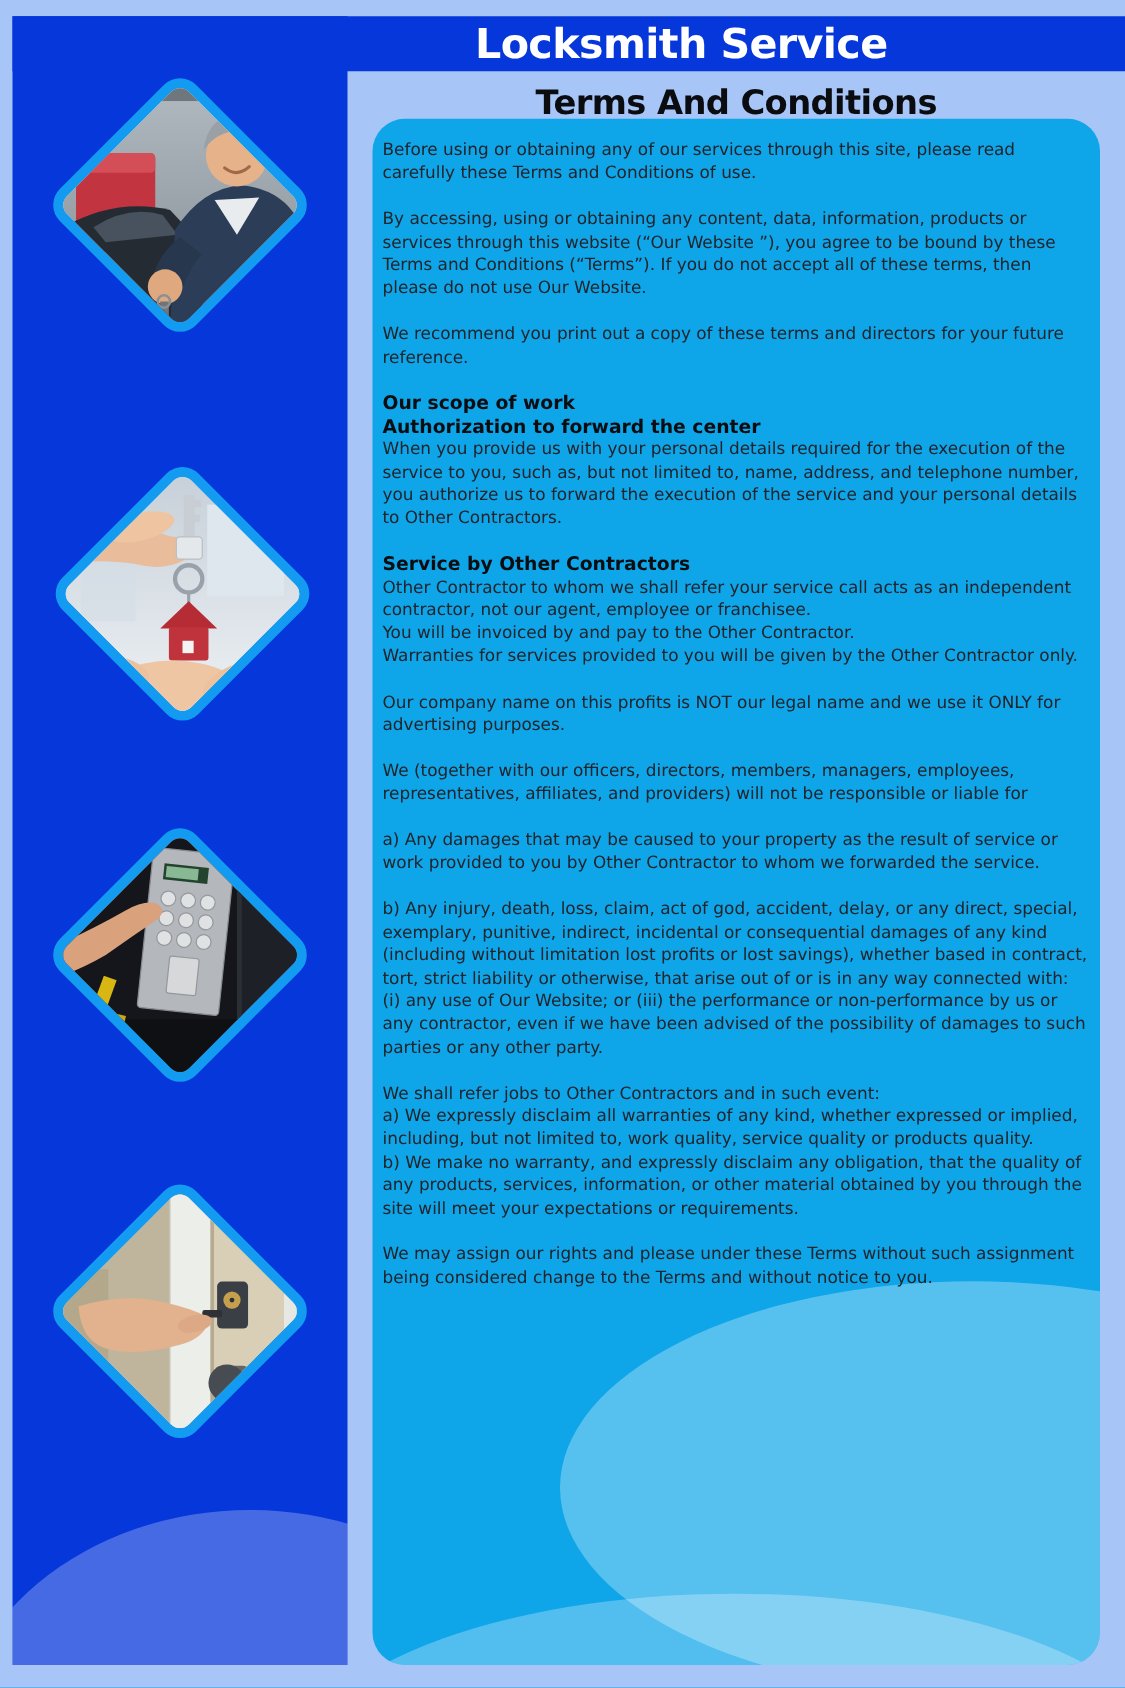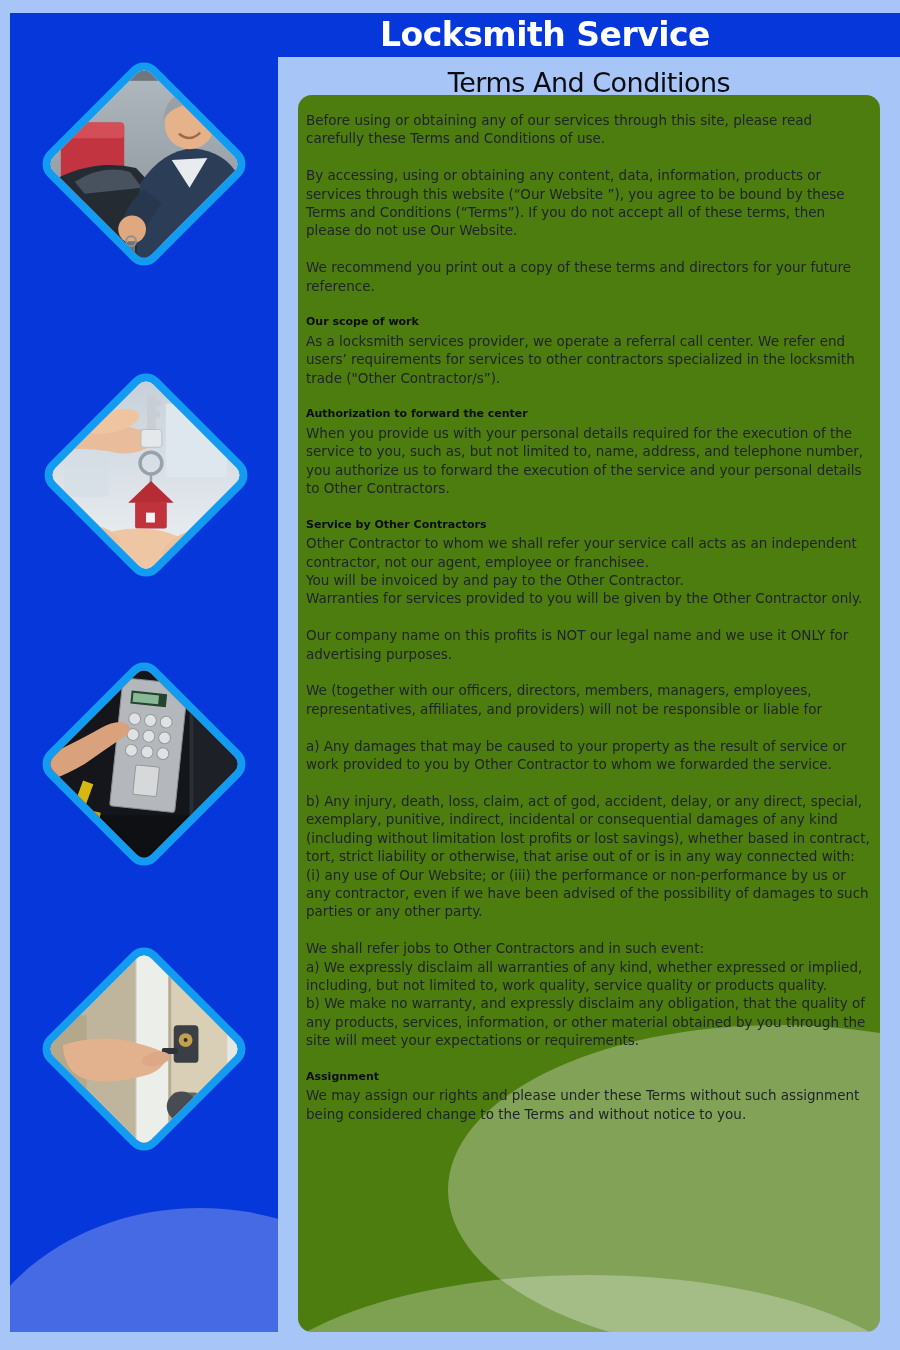--- a/index.html
+++ b/index.html
@@ -38,42 +38,42 @@
   }
   .ph svg{width:100%;height:100%;display:block;}
   .side-blob{
     position:absolute;left:-50px;top:1195px;width:480px;height:400px;
     border-radius:50%;background:rgba(255,255,255,0.26);
   }
   
   .content{position:absolute;left:278px;top:57px;width:622px;height:1293px;}
   .content h2{
     margin:10px 0 0;text-align:center;
-    font-size:27px;font-weight:400;letter-spacing:-0.5px;color:#0a0c10;
+    font-size:27px;font-weight:700;letter-spacing:-0.5px;color:#0a0c10;
   }
   .terms-box{
     position:absolute;left:20px;top:38px;width:582px;height:1237px;
     box-sizing:border-box;padding:16px 7px 0 8px;
-    background:#4d7c0f;border-radius:14px;overflow:hidden;
+    background:#0ea5e9;border-radius:26px;overflow:hidden;
   }
   .box-blob-a{
     position:absolute;left:150px;top:930px;width:660px;height:330px;
     border-radius:50%;background:rgba(255,255,255,0.30);
   }
   .box-blob-b{
     position:absolute;left:-60px;top:1180px;width:700px;height:280px;
     border-radius:50%;background:rgba(255,255,255,0.28);
   }
   #terms-blocks{position:relative;}
   #terms-blocks p{
     margin:0 0 18.4px;white-space:pre-line;
     font-size:13.5px;line-height:18.4px;color:#20242b;text-align:left;
   }
   #terms-blocks h3{
-    margin:0;font-size:11px;line-height:18.4px;font-weight:bold;color:#0b0d10;
+    margin:0;font-size:15px;line-height:18.4px;font-weight:bold;color:#0b0d10;
   }
 </style>
 </head>
 <body>
 
 <div class="header-bar">
   <h1>Locksmith Service</h1>
 </div>
 
 <aside class="sidebar">
@@ -197,21 +197,20 @@
     <div class="box-blob-a"></div>
     <div class="box-blob-b"></div>
     <div id="terms-blocks">
         <section>
           <p>Before using or obtaining any of our services through this site, please read carefully these Terms and Conditions of use.</p>
           <p>By accessing, using or obtaining any content, data, information, products or services through this website (“Our Website ”), you agree to be bound by these Terms and Conditions (“Terms”). If you do not accept all of these terms, then please do not use Our Website.</p>
           <p>We recommend you print out a copy of these terms and directors for your future reference.</p>
         </section>
         <section>
           <h3>Our scope of work</h3>
-          <p>As a locksmith services provider, we operate a referral call center. We refer end users’ requirements for services to other contractors specialized in the locksmith trade ("Other Contractor/s”).</p>
         </section>
         <section>
           <h3>Authorization to forward the center</h3>
           <p>When you provide us with your personal details required for the execution of the service to you, such as, but not limited to, name, address, and telephone number, you authorize us to forward the execution of the service and your personal details to Other Contractors.</p>
         </section>
         <section>
           <h3>Service by Other Contractors</h3>
           <p>Other Contractor to whom we shall refer your service call acts as an independent contractor, not our agent, employee or franchisee.
 You will be invoiced by and pay to the Other Contractor.
 Warranties for services provided to you will be given by the Other Contractor only.</p>
@@ -221,18 +220,17 @@
           <p>We (together with our officers, directors, members, managers, employees, representatives, affiliates, and providers) will not be responsible or liable for</p>
           <p>a) Any damages that may be caused to your property as the result of service or work provided to you by Other Contractor to whom we forwarded the service.</p>
           <p>b) Any injury, death, loss, claim, act of god, accident, delay, or any direct, special, exemplary, punitive, indirect, incidental or consequential damages of any kind (including without limitation lost profits or lost savings), whether based in contract, tort, strict liability or otherwise, that arise out of or is in any way connected with: (i) any use of Our Website; or (iii) the performance or non-performance by us or any contractor, even if we have been advised of the possibility of damages to such parties or any other party.</p>
         </section>
         <section>
           <p>We shall refer jobs to Other Contractors and in such event:
 a) We expressly disclaim all warranties of any kind, whether expressed or implied, including, but not limited to, work quality, service quality or products quality.
 b) We make no warranty, and expressly disclaim any obligation, that the quality of any products, services, information, or other material obtained by you through the site will meet your expectations or requirements.</p>
         </section>
         <section>
-          <h3>Assignment</h3>
           <p>We may assign our rights and please under these Terms without such assignment being considered change to the Terms and without notice to you.</p>
         </section>
       </div>
   </div>
 </main>
 
 </body></html>

